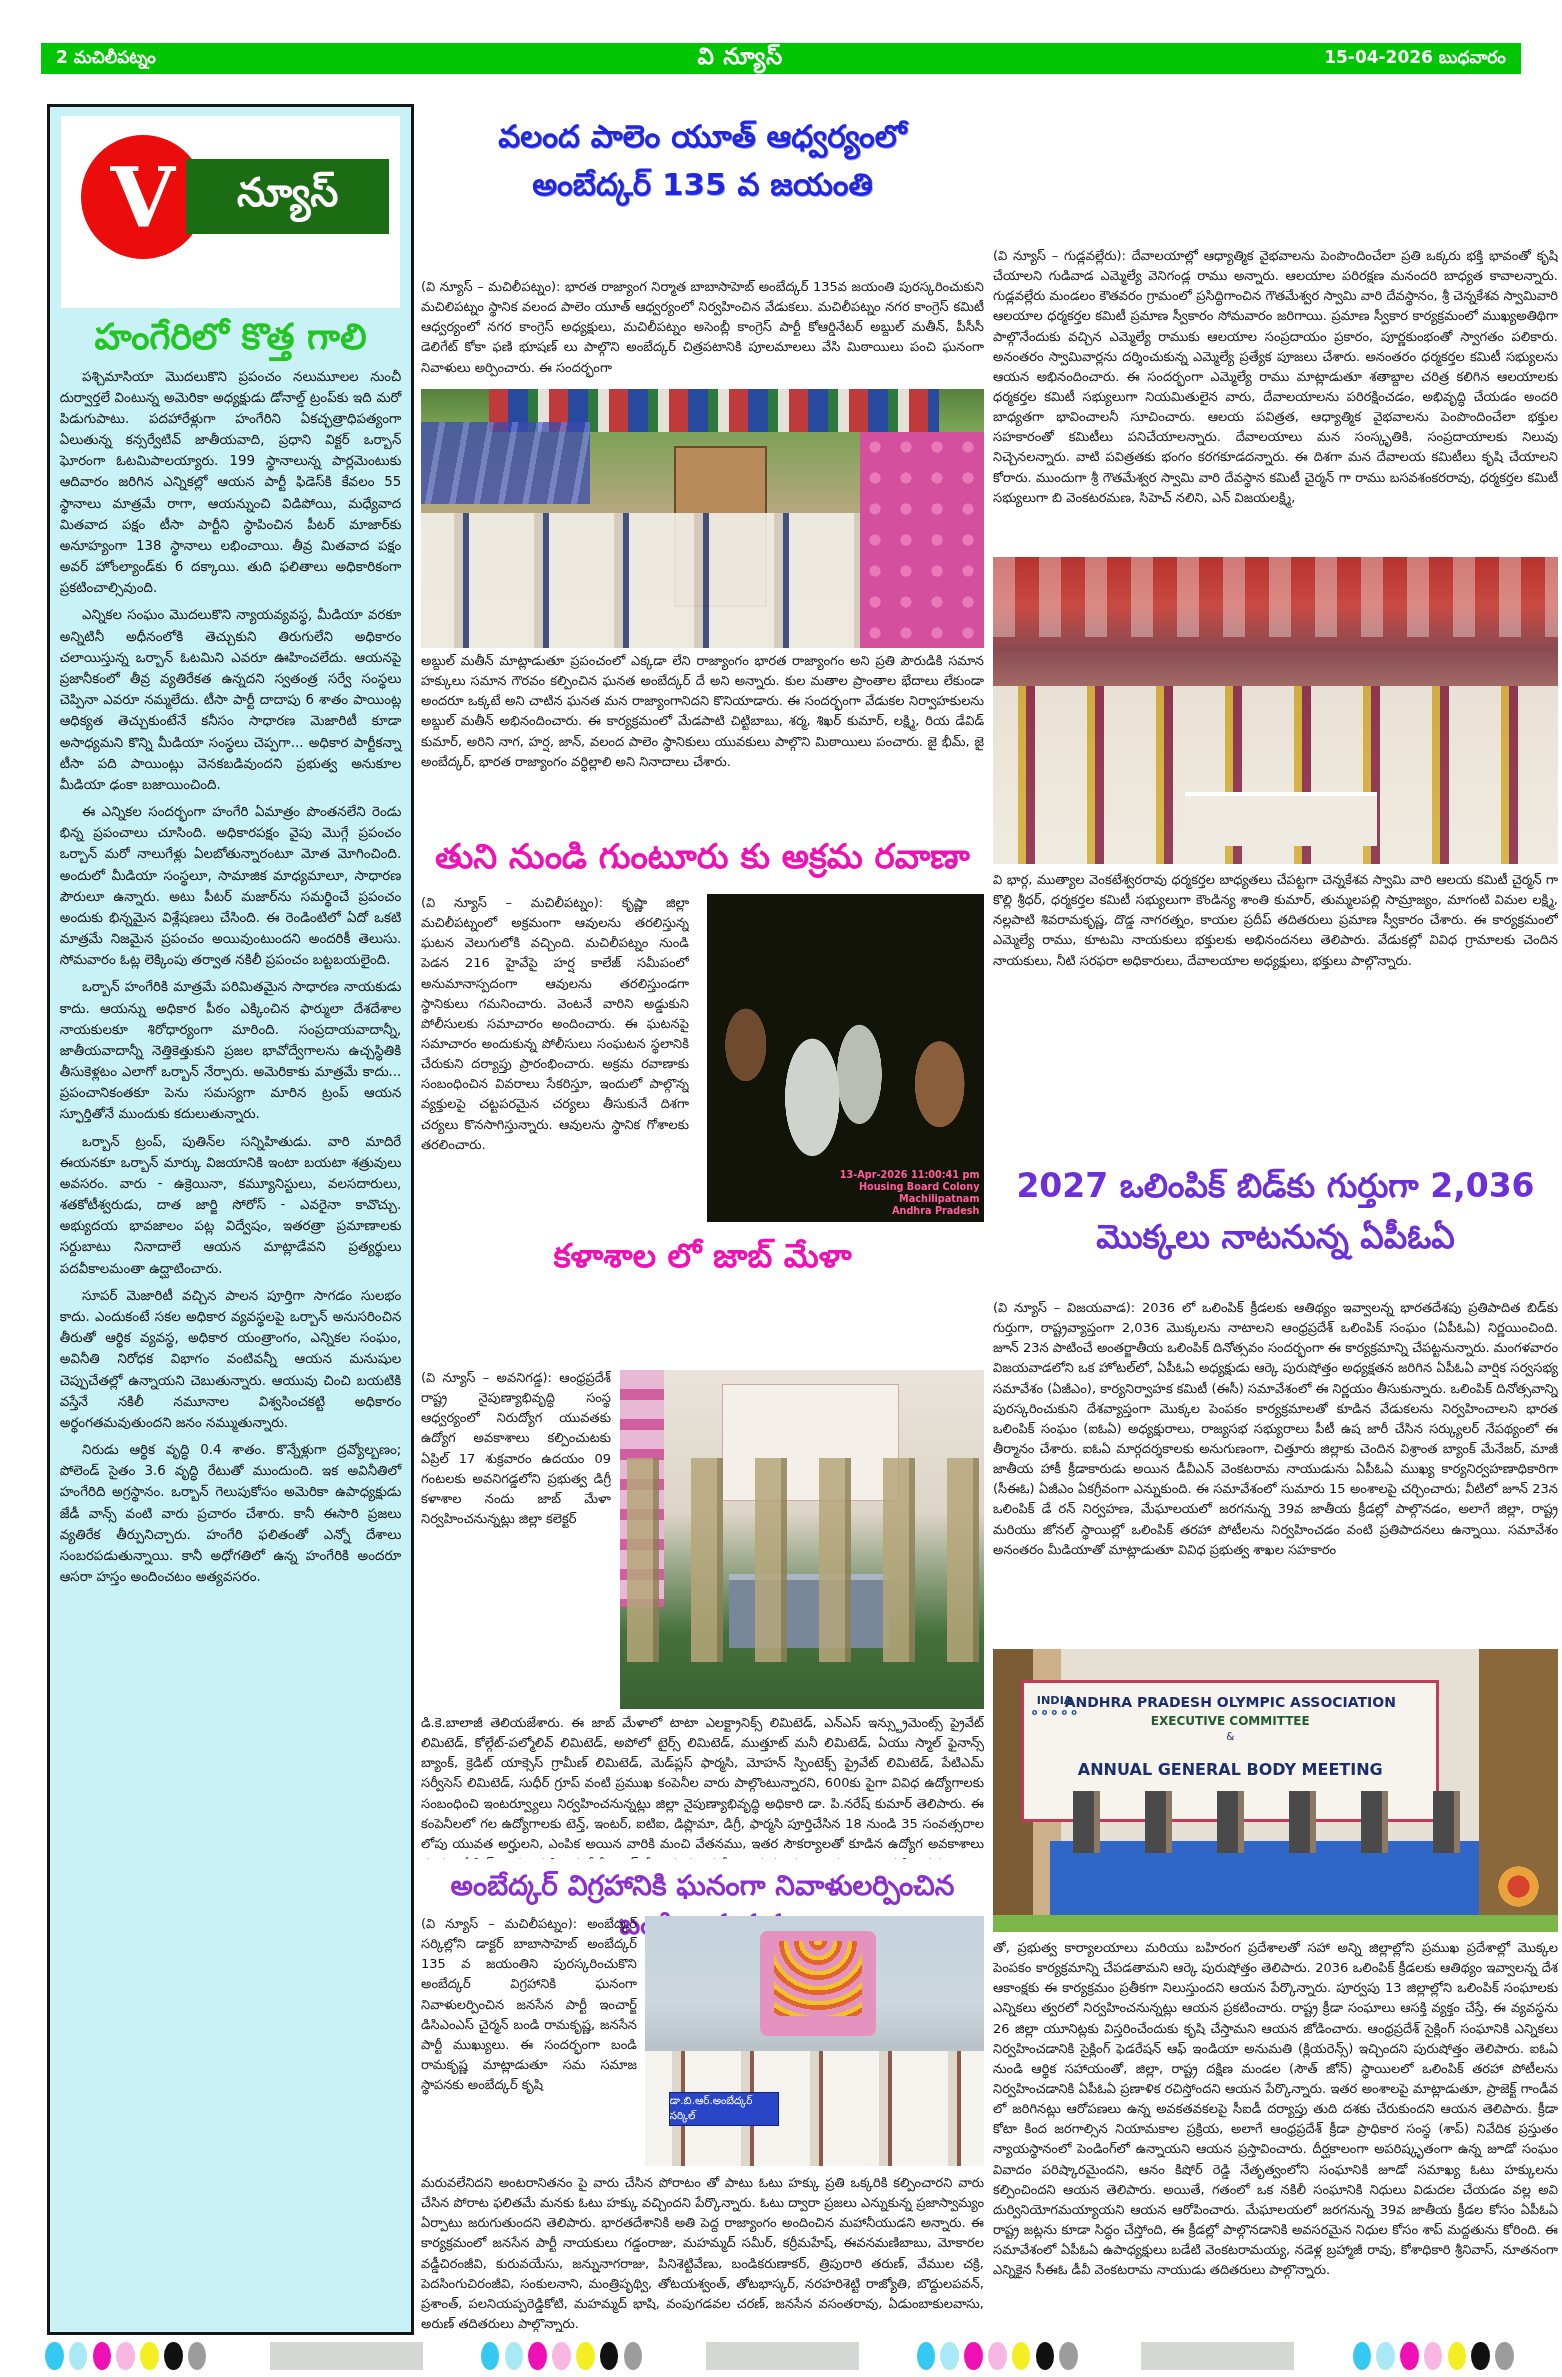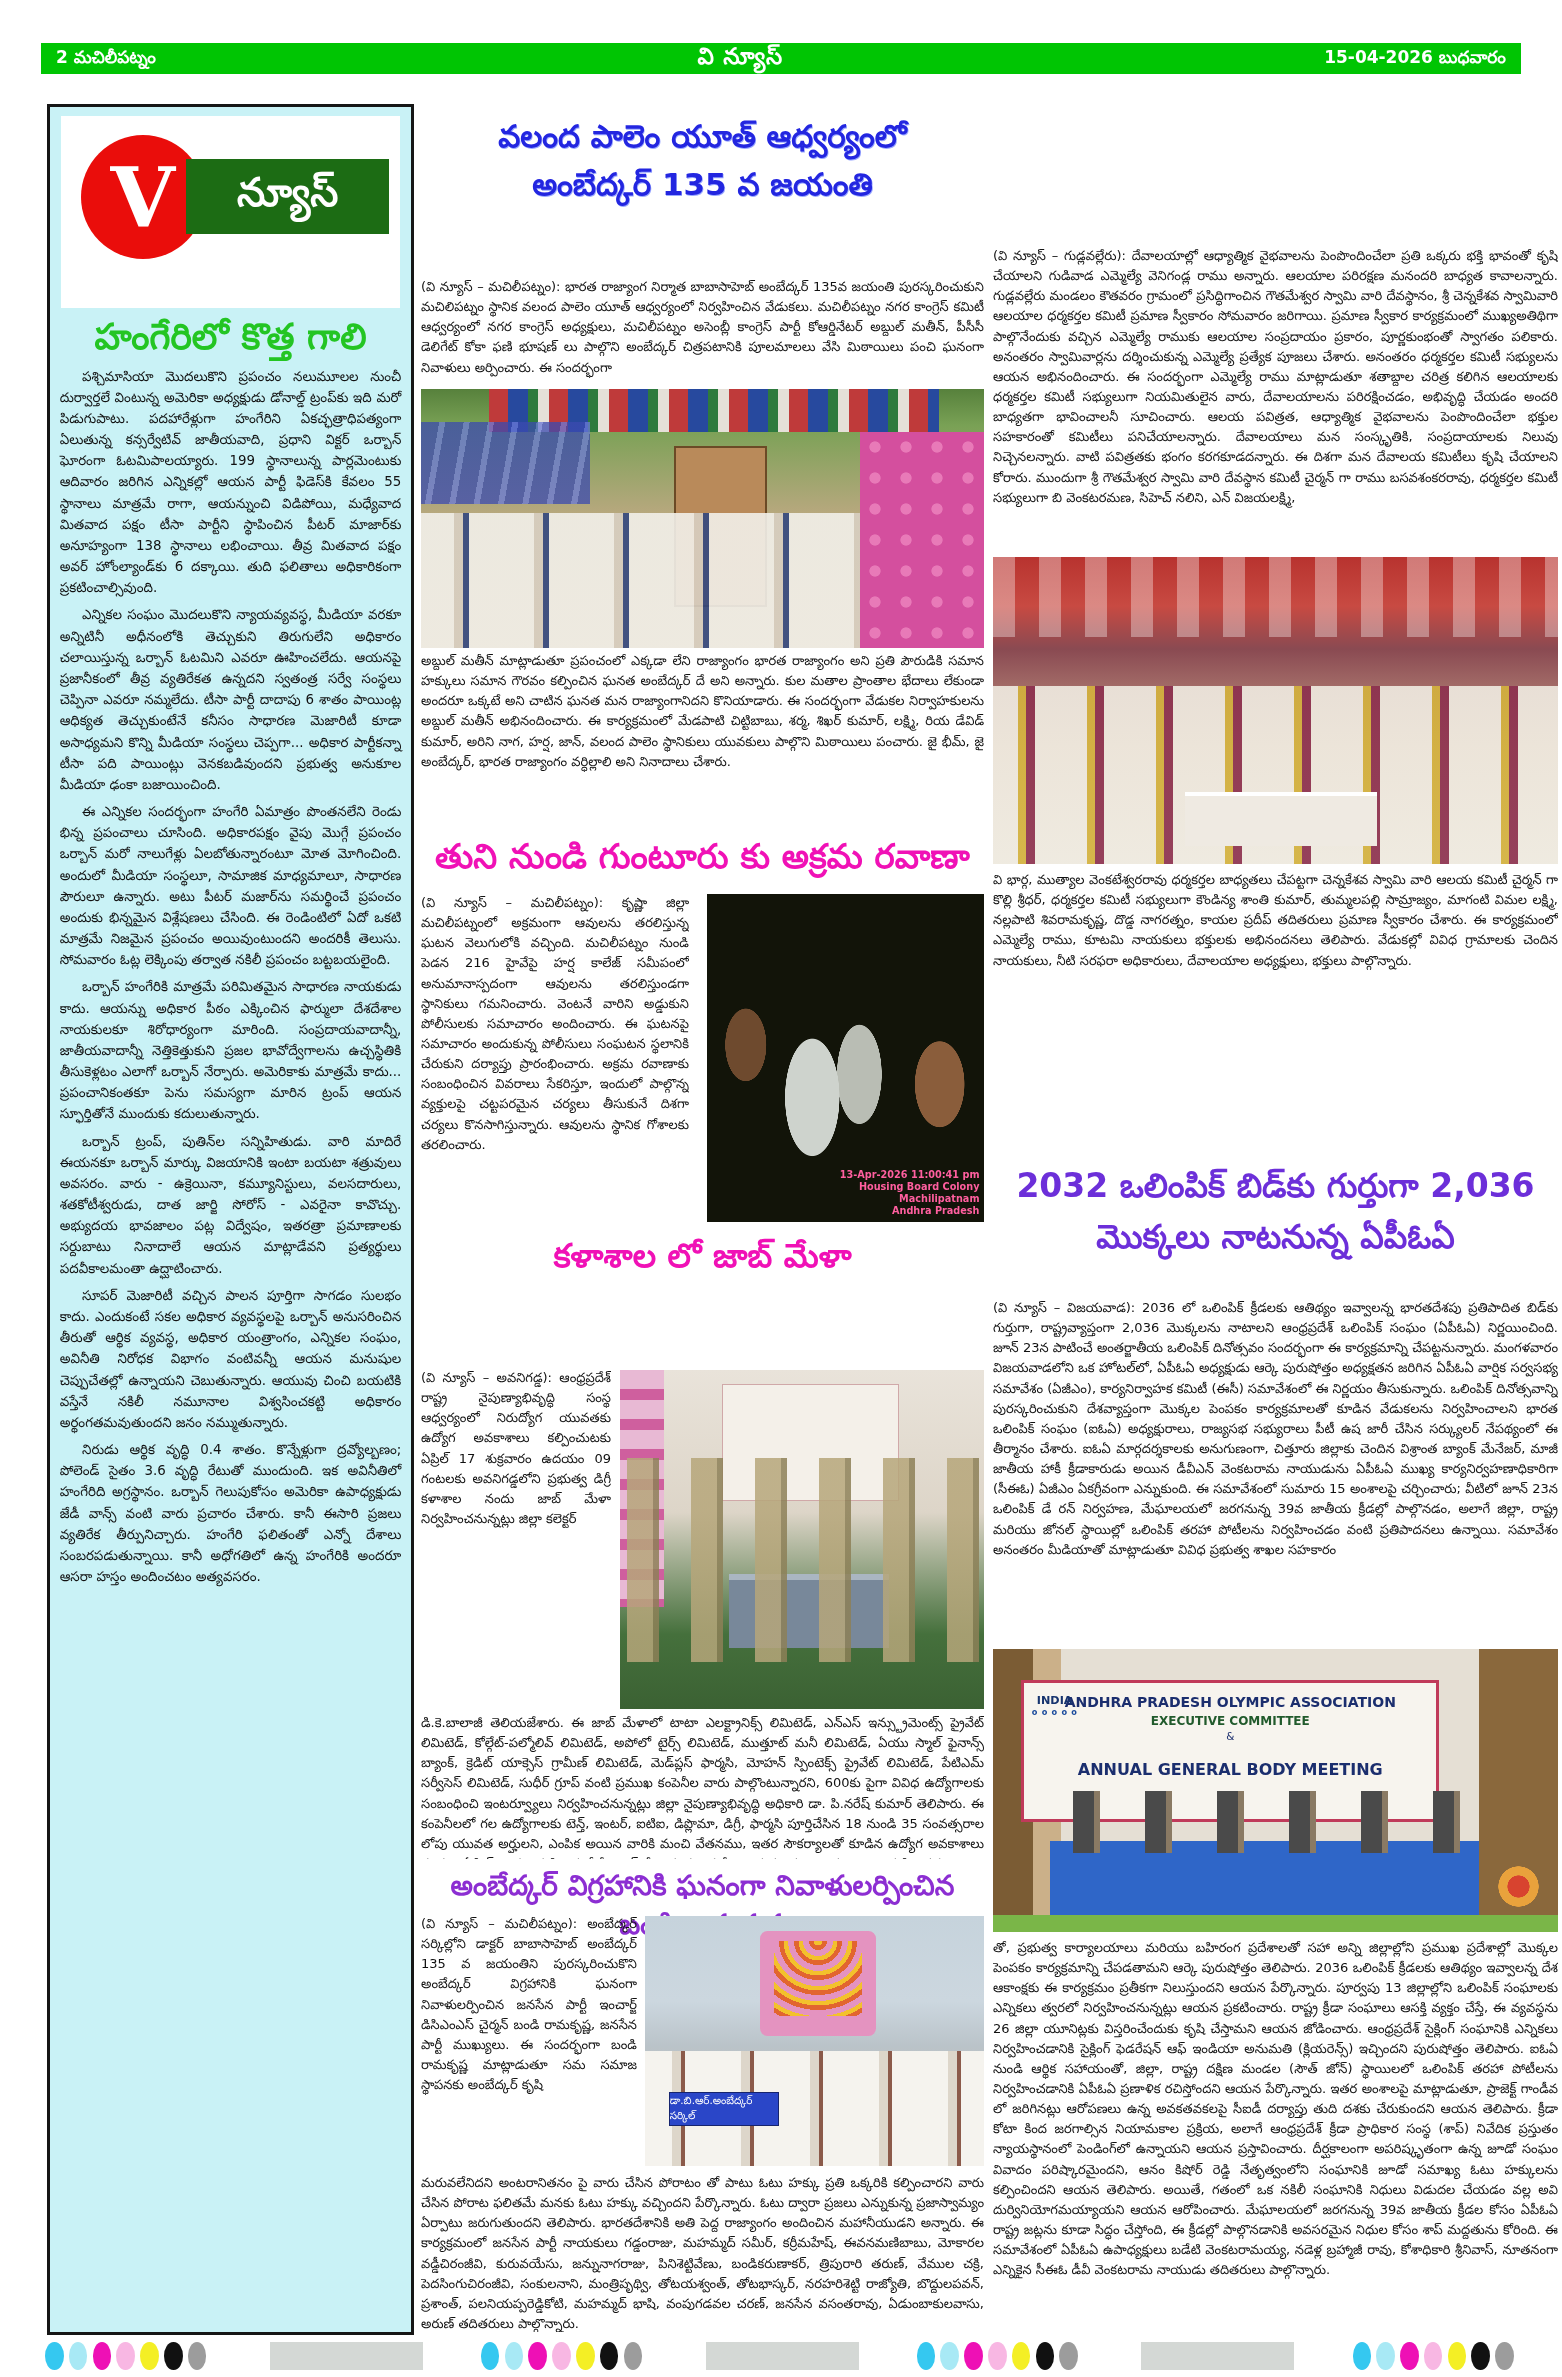--- a/index.html
+++ b/index.html
@@ -160,21 +160,21 @@
        background:linear-gradient(180deg,#b8332f 0%,#c84a42 16%,#8a4a52 30%,#c9a089 62%,#e6ded2 100%)">
     <div style="top:0;left:0;right:0;height:26%;background:repeating-linear-gradient(90deg,rgba(255,255,255,.35) 0 22.4px,transparent 22.4px 46px)"></div>
     <div style="bottom:0;left:0;right:0;height:58%;background:repeating-linear-gradient(90deg,#f0ece2 0 25px,#d4b23c 25px 33px,#8c2f4e 33px 42px,#f0ece2 42px 69px);opacity:.9"></div>
     <div style="bottom:6%;left:34%;width:34%;height:16%;background:#efeae2;border-top:4.5px solid #fff"></div>
   </div>
   <div class="body" style="left:993px;top:870px;width:565px;height:282px">
     <span>వి భార్గ, ముత్యాల వెంకటేశ్వరరావు ధర్మకర్తల బాధ్యతలు చేపట్టగా చెన్నకేశవ స్వామి వారి ఆలయ కమిటీ చైర్మన్ గా కొల్లి శ్రీధర్, ధర్మకర్తల కమిటీ సభ్యులుగా కౌండిన్య శాంతి కుమార్, తుమ్మలపల్లి సామ్రాజ్యం, మాగంటి విమల లక్ష్మి, నల్లపాటి శివరామకృష్ణ, దొడ్డ నాగరత్నం, కాయల ప్రదీప్ తదితరులు ప్రమాణ స్వీకారం చేశారు. ఈ కార్యక్రమంలో ఎమ్మెల్యే రాము, కూటమి నాయకులు భక్తులకు అభినందనలు తెలిపారు. వేడుకల్లో వివిధ గ్రామాలకు చెందిన నాయకులు, నీటి సరఫరా అధికారులు, దేవాలయాల అధ్యక్షులు, భక్తులు పాల్గొన్నారు.</span>
   </div>
 
   <div class="headline h-pur1" style="left:993px;top:1160px;width:565px;font-size:33px;line-height:1.55">
-    <div>2032 ఒలింపిక్ బిడ్‌కు గుర్తుగా 2,036</div>
+    <div>2027 ఒలింపిక్ బిడ్‌కు గుర్తుగా 2,036</div>
     <div>మొక్కలు నాటనున్న ఏపీఓఏ</div>
   </div>
   <div class="body" style="left:993px;top:1298px;width:565px;height:344px">
     <span class="byline">(వి న్యూస్ – విజయవాడ):</span>
     <span>2036 లో ఒలింపిక్ క్రీడలకు ఆతిథ్యం ఇవ్వాలన్న భారతదేశపు ప్రతిపాదిత బిడ్‌కు గుర్తుగా, రాష్ట్రవ్యాప్తంగా 2,036 మొక్కలను నాటాలని ఆంధ్రప్రదేశ్ ఒలింపిక్ సంఘం (ఏపీఓఏ) నిర్ణయించింది. జూన్ 23న పాటించే అంతర్జాతీయ ఒలింపిక్ దినోత్సవం సందర్భంగా ఈ కార్యక్రమాన్ని చేపట్టనున్నారు. మంగళవారం విజయవాడలోని ఒక హోటల్‌లో, ఏపీఓఏ అధ్యక్షుడు ఆర్కె పురుషోత్తం అధ్యక్షతన జరిగిన ఏపీఓఏ వార్షిక సర్వసభ్య సమావేశం (ఏజీఎం), కార్యనిర్వాహక కమిటీ (ఈసీ) సమావేశంలో ఈ నిర్ణయం తీసుకున్నారు. ఒలింపిక్ దినోత్సవాన్ని పురస్కరించుకుని దేశవ్యాప్తంగా మొక్కల పెంపకం కార్యక్రమాలతో కూడిన వేడుకలను నిర్వహించాలని భారత ఒలింపిక్ సంఘం (ఐఓఏ) అధ్యక్షురాలు, రాజ్యసభ సభ్యురాలు పీటీ ఉష జారీ చేసిన సర్క్యులర్ నేపథ్యంలో ఈ తీర్మానం చేశారు. ఐఓఏ మార్గదర్శకాలకు అనుగుణంగా, చిత్తూరు జిల్లాకు చెందిన విశ్రాంత బ్యాంక్ మేనేజర్, మాజీ జాతీయ హాకీ క్రీడాకారుడు అయిన డీవీఎన్ వెంకటరామ నాయుడును ఏపీఓఏ ముఖ్య కార్యనిర్వహణాధికారిగా (సీఈఓ) ఏజీఎం ఏకగ్రీవంగా ఎన్నుకుంది. ఈ సమావేశంలో సుమారు 15 అంశాలపై చర్చించారు; వీటిలో జూన్ 23న ఒలింపిక్ డే రన్ నిర్వహణ, మేఘాలయలో జరగనున్న 39వ జాతీయ క్రీడల్లో పాల్గొనడం, అలాగే జిల్లా, రాష్ట్ర మరియు జోనల్ స్థాయిల్లో ఒలింపిక్ తరహా పోటీలను నిర్వహించడం వంటి ప్రతిపాదనలు ఉన్నాయి. సమావేశం అనంతరం మీడియాతో మాట్లాడుతూ వివిధ ప్రభుత్వ శాఖల సహకారం</span>
   </div>
   <div class="ph" style="left:993px;top:1649px;width:565px;height:283px;
        background:linear-gradient(90deg,#7b5c34 0 7%,#cbb089 7% 12%,#e5dfd4 12% 86%,#8a683c 86% 100%)">
     <div class="banner">
       <span class="india">

